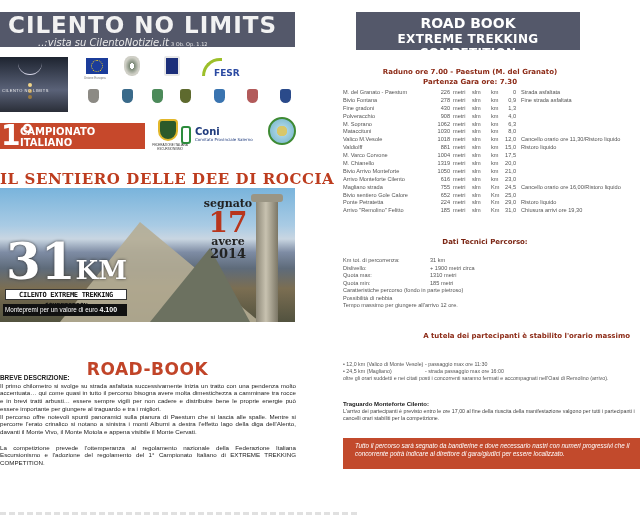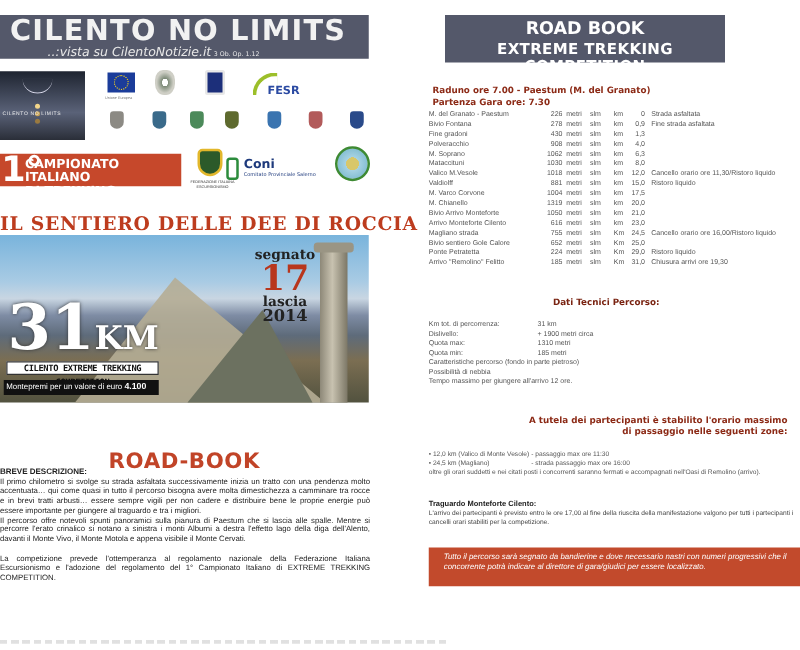--- a/index.html
+++ b/index.html
@@ -49,21 +49,21 @@
 .monte{position:absolute;left:3px;top:116px;width:124px;height:12px;background:#111;color:#fff;font-size:6.3px;line-height:12px;padding-left:2px;white-space:nowrap}
 .monte b{font-size:7px}
 .roadbook{position:absolute;left:0;top:359px;width:295px;text-align:center;font:bold 17px "DejaVu Sans",sans-serif;color:#c14428;letter-spacing:.5px}
 .desc{position:absolute;left:0;top:374px;width:296px;font-size:6.2px;line-height:7.7px;color:#222;text-align:justify}
 .desc h4{font-size:6.4px;font-weight:bold;margin-bottom:0}
 .desc p{margin:0}
 .desc p.gap{margin-top:8px}
 .rb-banner{position:absolute;left:26px;top:12px;width:224px;height:38px;background:#54586a;color:#fff;text-align:center}
 .rb-banner .a{font:bold 14px "DejaVu Sans",sans-serif;line-height:17px;margin-top:3px;display:block}
 .rb-banner .b{font:bold 12px "DejaVu Sans",sans-serif;line-height:14px;display:block;letter-spacing:.3px}
-.raduno{position:absolute;left:16px;top:67px;width:280px;text-align:left;font:bold 7px "DejaVu Sans",sans-serif;color:#8c2a16;line-height:10px}
+.raduno{position:absolute;left:0;top:67px;width:280px;text-align:center;font:bold 7px "DejaVu Sans",sans-serif;color:#8c2a16;line-height:10px}
 table.steps{position:absolute;left:13px;top:88px;border-collapse:collapse;font-size:5.6px;color:#555}
 table.steps td{padding:0;height:7.9px;white-space:nowrap}
 td.n{width:90px}
 td.q{width:20px;text-align:right;padding-right:3px!important}
 td.m{width:19px}
 td.s{width:19px}
 td.k{width:14px}
 td.v{width:16px;text-align:right;padding-right:5px!important}
 .dati-t{position:absolute;left:0;top:238px;width:310px;text-align:center;font:bold 7px "DejaVu Sans",sans-serif;color:#7a2412}
 .dati{position:absolute;left:13px;top:257px;font-size:5.6px;color:#555;line-height:7.5px}
@@ -126,21 +126,21 @@
 
   <div class="sentiero">IL SENTIERO DELLE DEE DI ROCCIA</div>
 
   <div class="photo">
     <div class="mtn"></div>
     <div class="mtn2"></div>
     <div class="column"></div>
     <div class="date">
       <span>segnato</span>
       <span class="d">17</span>
-      <span>lascia</span><br>
+      <span>avere</span><br>
       <span style="font-size:13px">2014</span>
     </div>
     <div class="km"><span>31</span><span class="u">KM</span></div>
     <div class="cetc">CILENTO EXTREME TREKKING COMPETITION</div>
     <div class="monte"><span>Montepremi per un valore di euro</span> <b>4.100</b></div>
   </div>
 
   <div class="roadbook">ROAD-BOOK</div>
 
   <div class="desc">
@@ -329,21 +329,20 @@
         <span class="lab">Quota min:</span>
         <span>185 metri</span>
       </div>
     <div>Caratteristiche percorso (fondo in parte pietroso)</div>
     <div>Possibilità di nebbia</div>
     <div>Tempo massimo per giungere all'arrivo 12 ore.</div>
   </div>
 
   <div class="tutela">
     <div>A tutela dei partecipanti è stabilito l'orario massimo</div>
-    <div>di passaggio nelle seguenti zone:</div>
   </div>
   <div class="tutela-list">
     <div class="row">
         <span class="lab">• 12,0 km (Valico di Monte Vesole)</span>
         <span>- passaggio max ore 11:30</span>
       </div>
     <div class="row">
         <span class="lab">• 24,5 km (Magliano)</span>
         <span>- strada passaggio max ore 16:00</span>
       </div>

